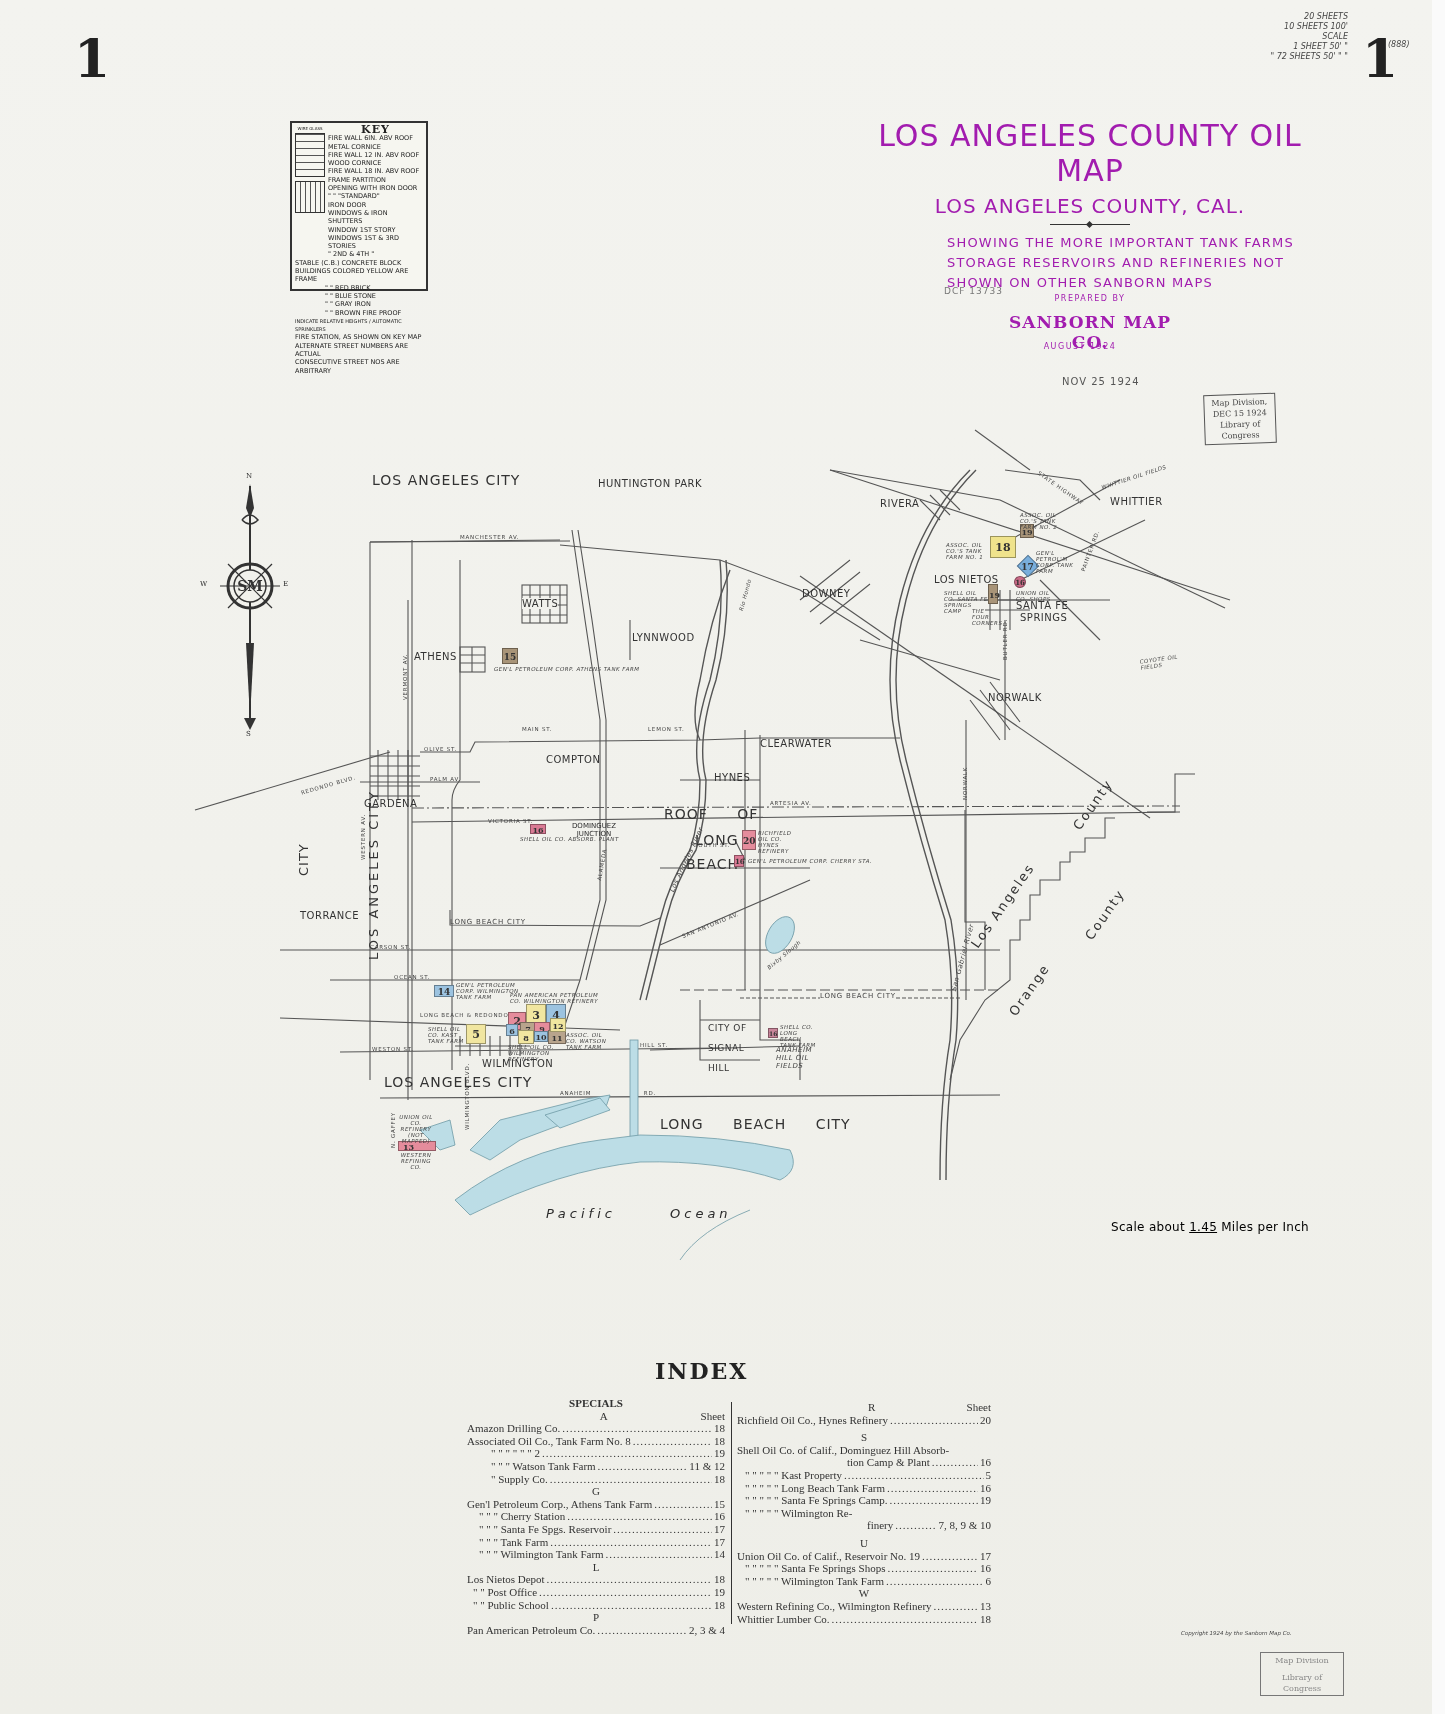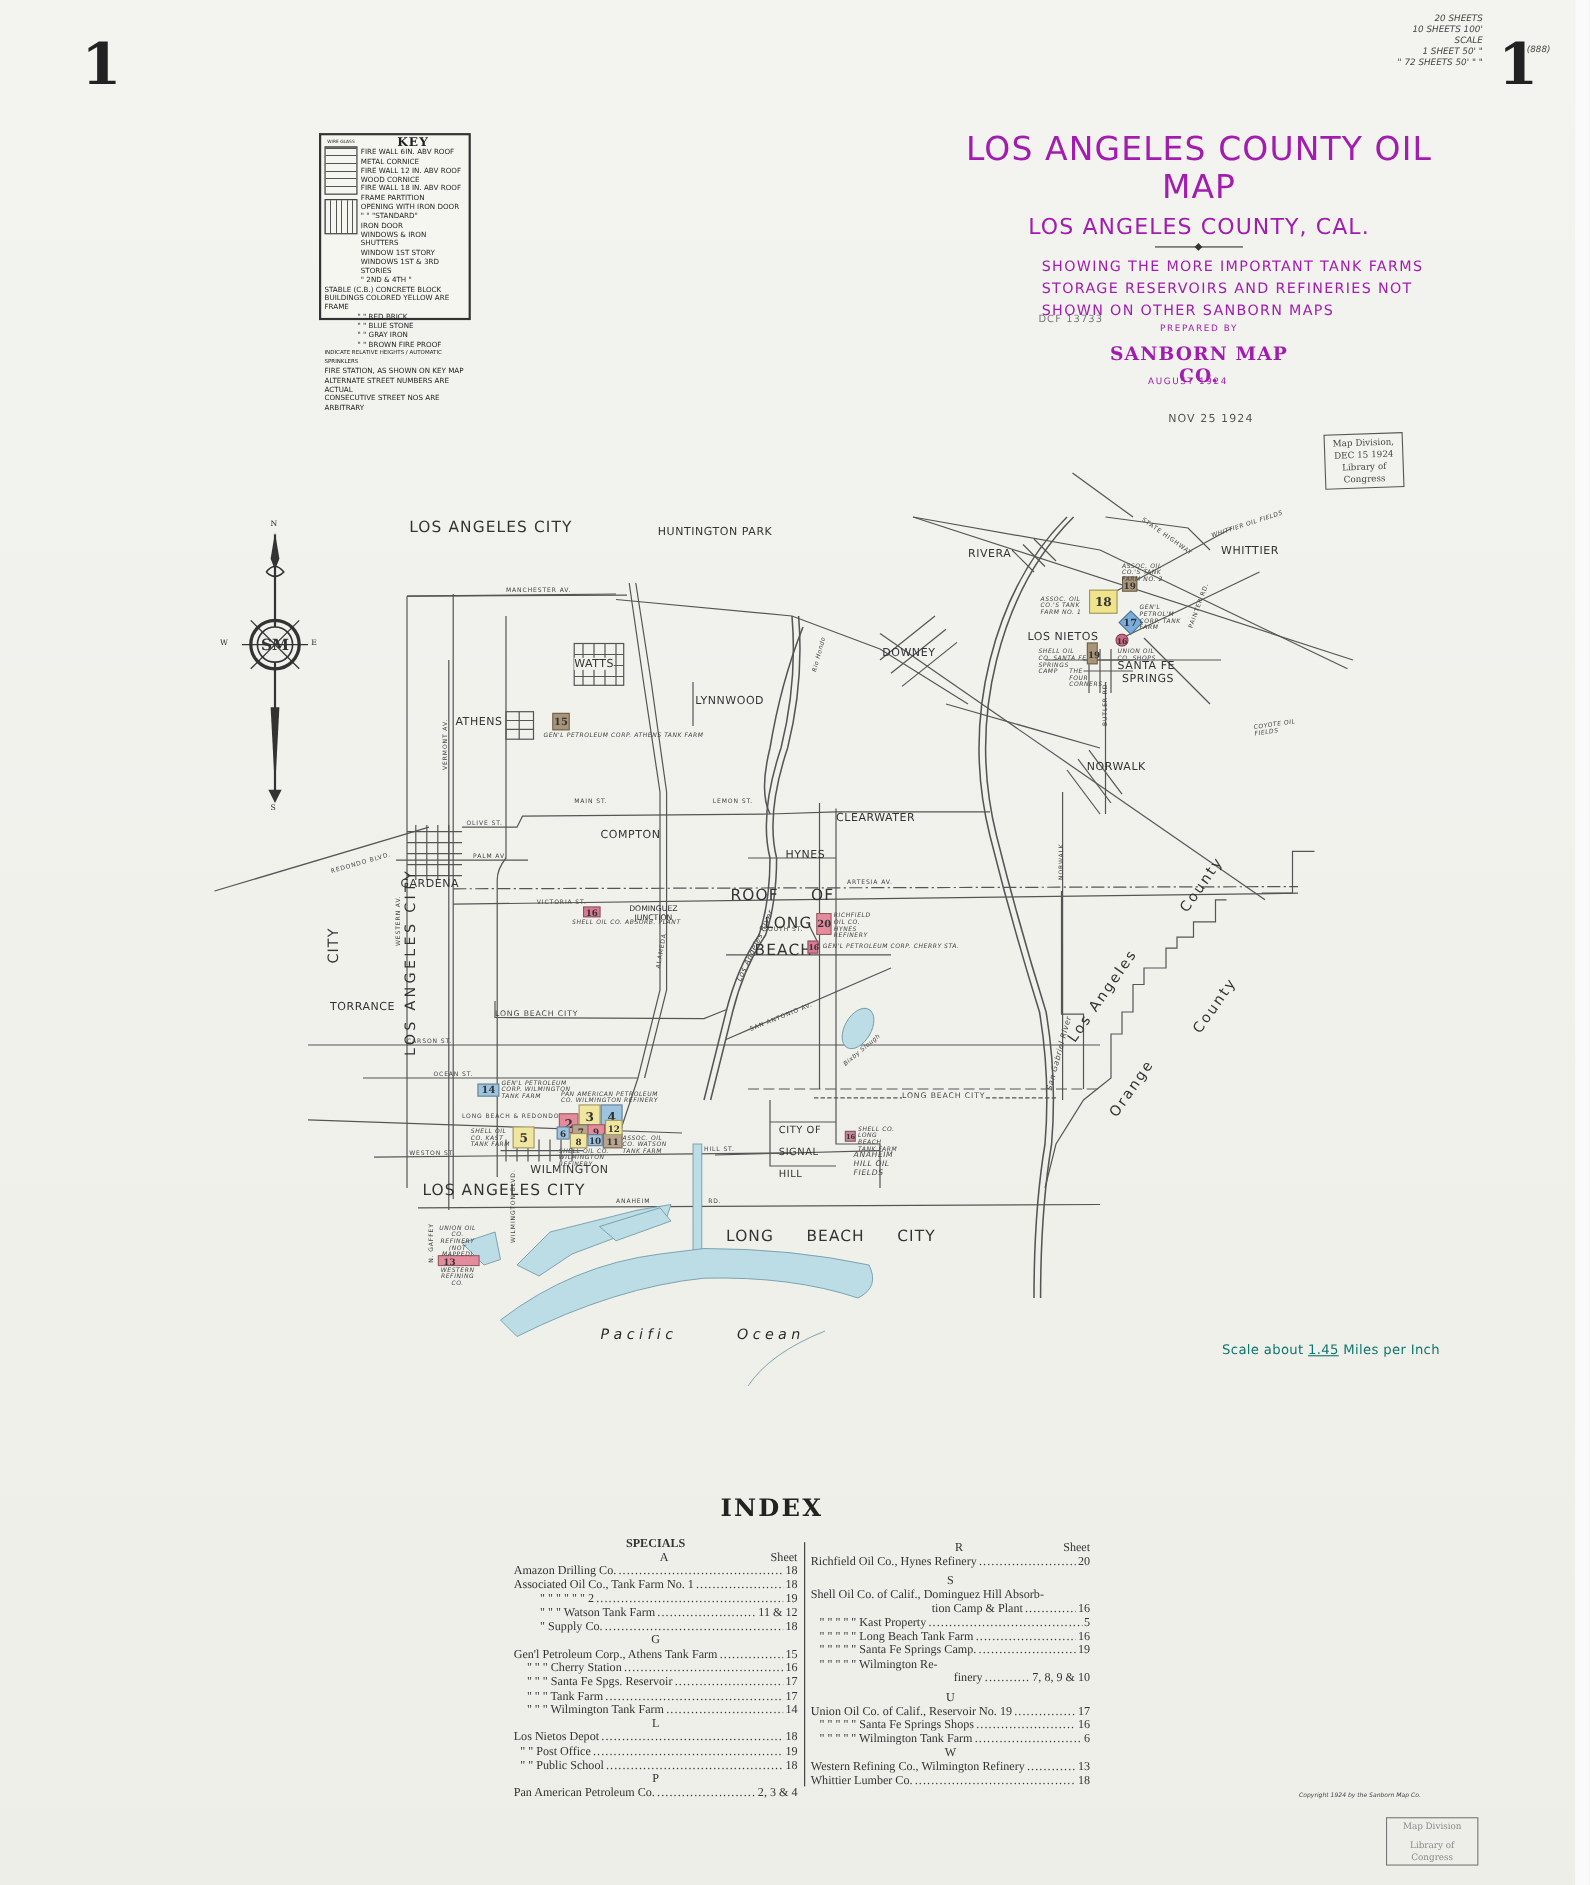--- a/index.html
+++ b/index.html
@@ -22,21 +22,21 @@
   .lbl-lg{font-size:14px;letter-spacing:1px;color:#333;white-space:nowrap;}
   .lbl-xs{font-size:5.5px;letter-spacing:0.5px;color:#444;white-space:nowrap;font-style:italic;}
   .street{font-size:5.5px;letter-spacing:0.8px;color:#444;white-space:nowrap;}
   .marker{position:absolute;font-family:"DejaVu Serif",serif;font-weight:bold;font-size:11px;color:#333;text-align:center;line-height:18px;width:18px;height:18px;box-sizing:border-box;}
   .index-title{font-family:"DejaVu Serif",serif;font-weight:900;font-size:22px;letter-spacing:2px;color:#222;}
   .idx{font-family:"Liberation Serif",serif;font-size:11px;color:#333;line-height:12.6px;}
   .idx .row{display:flex;justify-content:space-between;white-space:nowrap;}
   .idx .hdr{text-align:center;}
   .idx .ldr{flex:1;overflow:hidden;white-space:nowrap;margin:0 2px;}
   .idx .ldr::after{content:"..........................................................................................................";letter-spacing:1px;}
-  .scale{font-size:12px;color:#0f766e;letter-spacing:0.3px;}
+  .scale{font-size:12px;color:#000000;letter-spacing:0.3px;}
   .copyright{font-size:5.5px;font-style:italic;color:#444;}
 </style>
 </head>
 <body>
 
 <div class="sheet"></div>
 <div class="edge"></div>
 
 <div class="abs sheetnum" style="left:74px;top:28px;">1</div>
 <div class="abs sheetnum" style="left:1362px;top:28px;">1</div>
@@ -376,21 +376,21 @@
   <div class="row">
     <span style="flex:1;text-align:center;padding-left:40px;">A</span>
     <span>Sheet</span>
   </div>
   <div class="row">
       <span>Amazon Drilling Co.</span>
       <span class="ldr"></span>
       <span>18</span>
     </div>
   <div class="row">
-      <span>Associated Oil Co., Tank Farm No. 1</span>
+      <span>Associated Oil Co., Tank Farm No. 8</span>
       <span class="ldr"></span>
       <span>18</span>
     </div>
   <div class="row" style="padding-left:24px;">
       <span>"     "     "     "     "     " 2</span>
       <span class="ldr"></span>
       <span>19</span>
     </div>
   <div class="row" style="padding-left:24px;">
       <span>"     "     " Watson Tank Farm</span>

